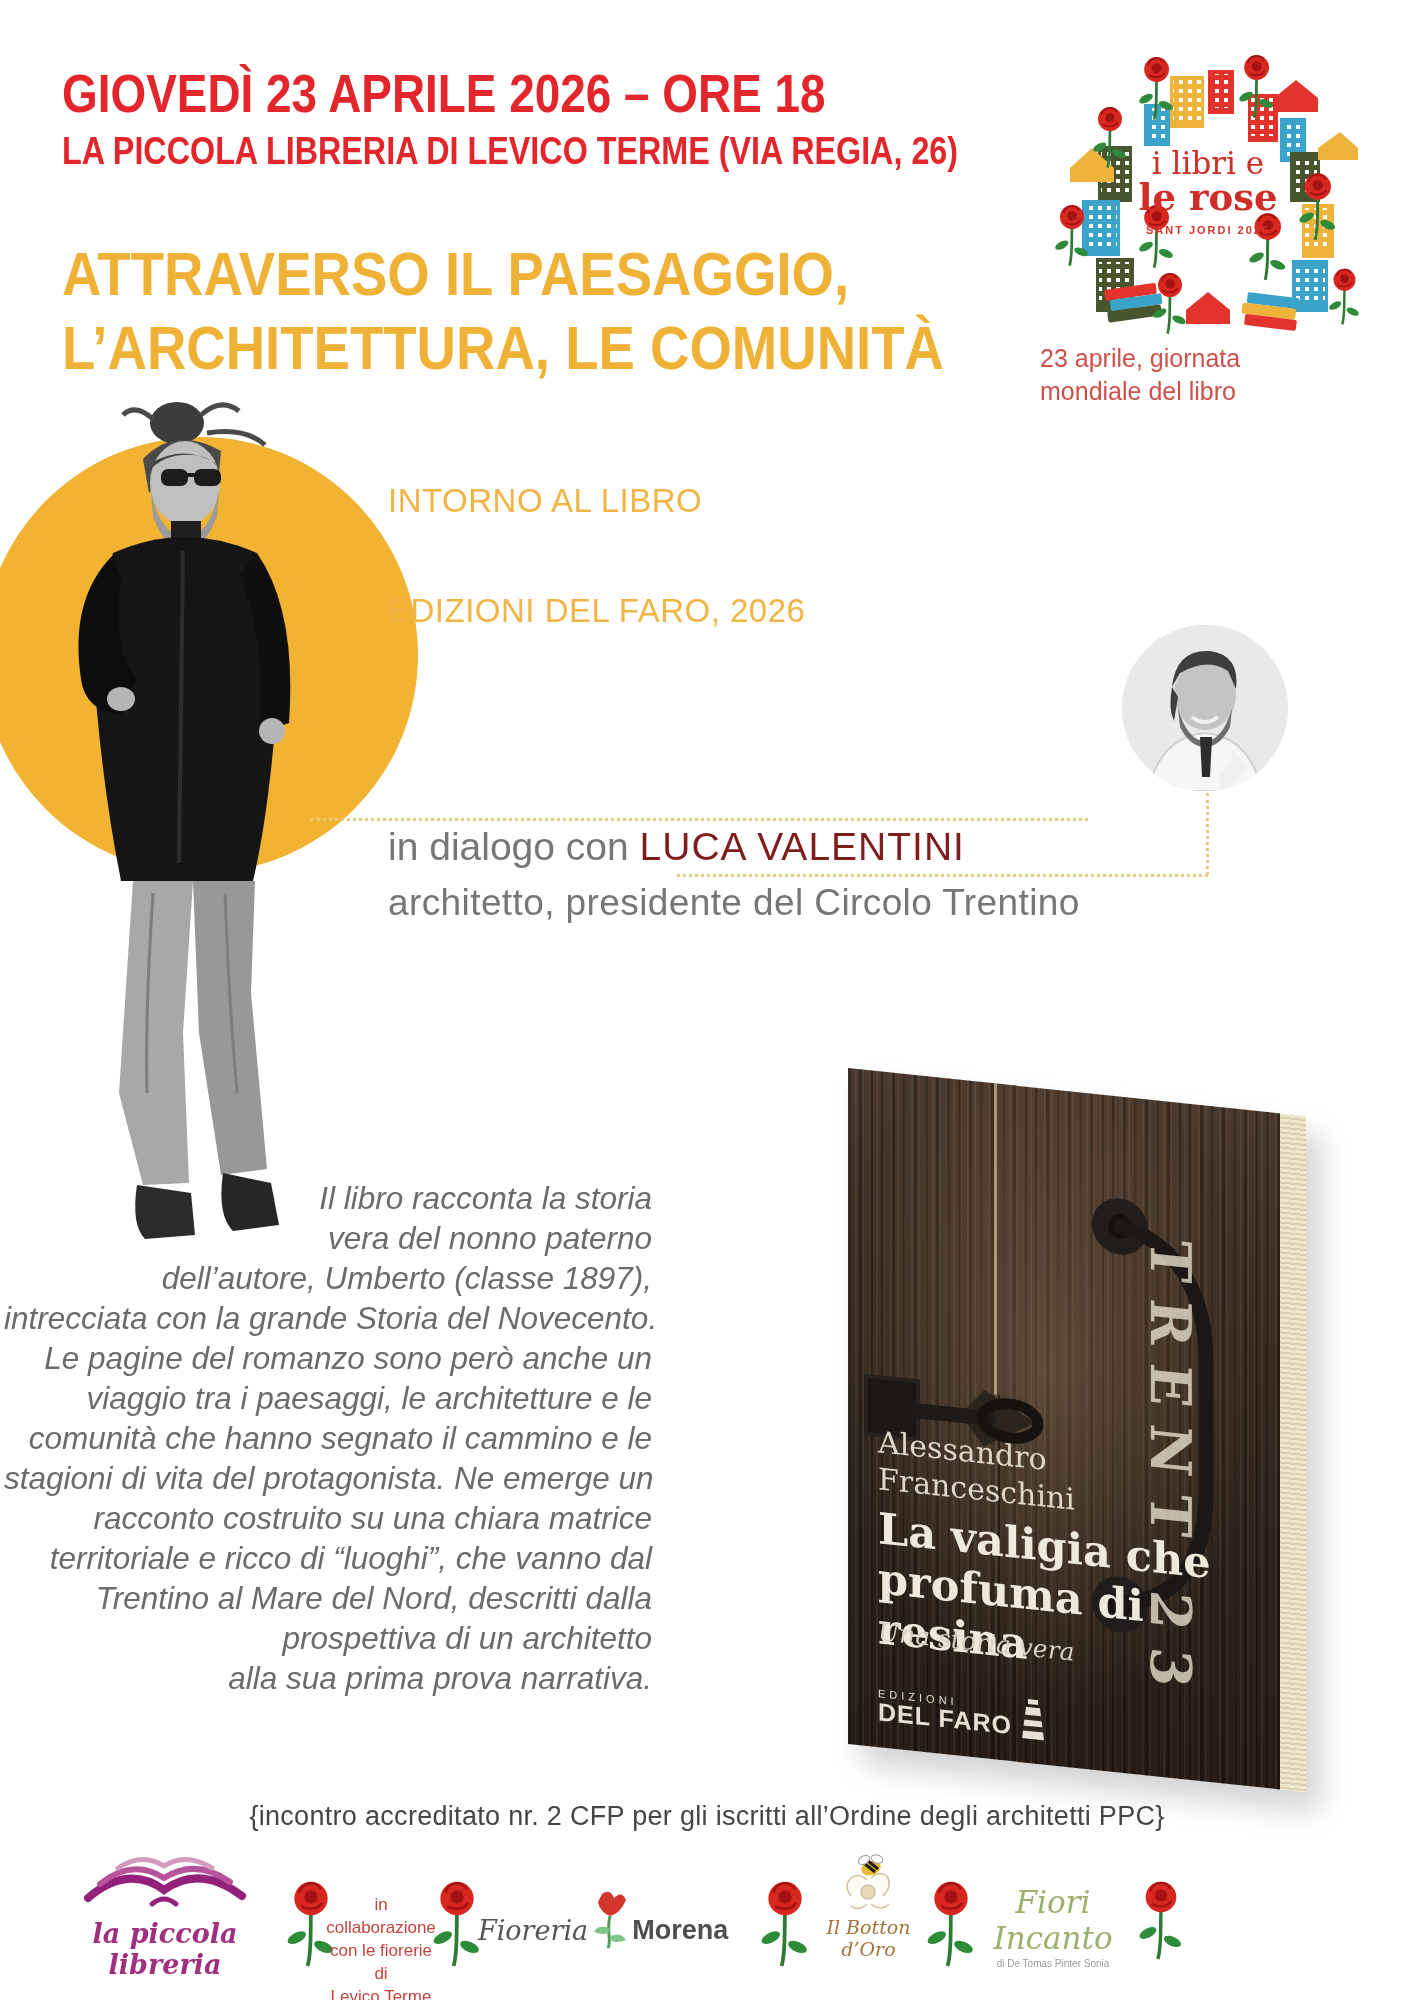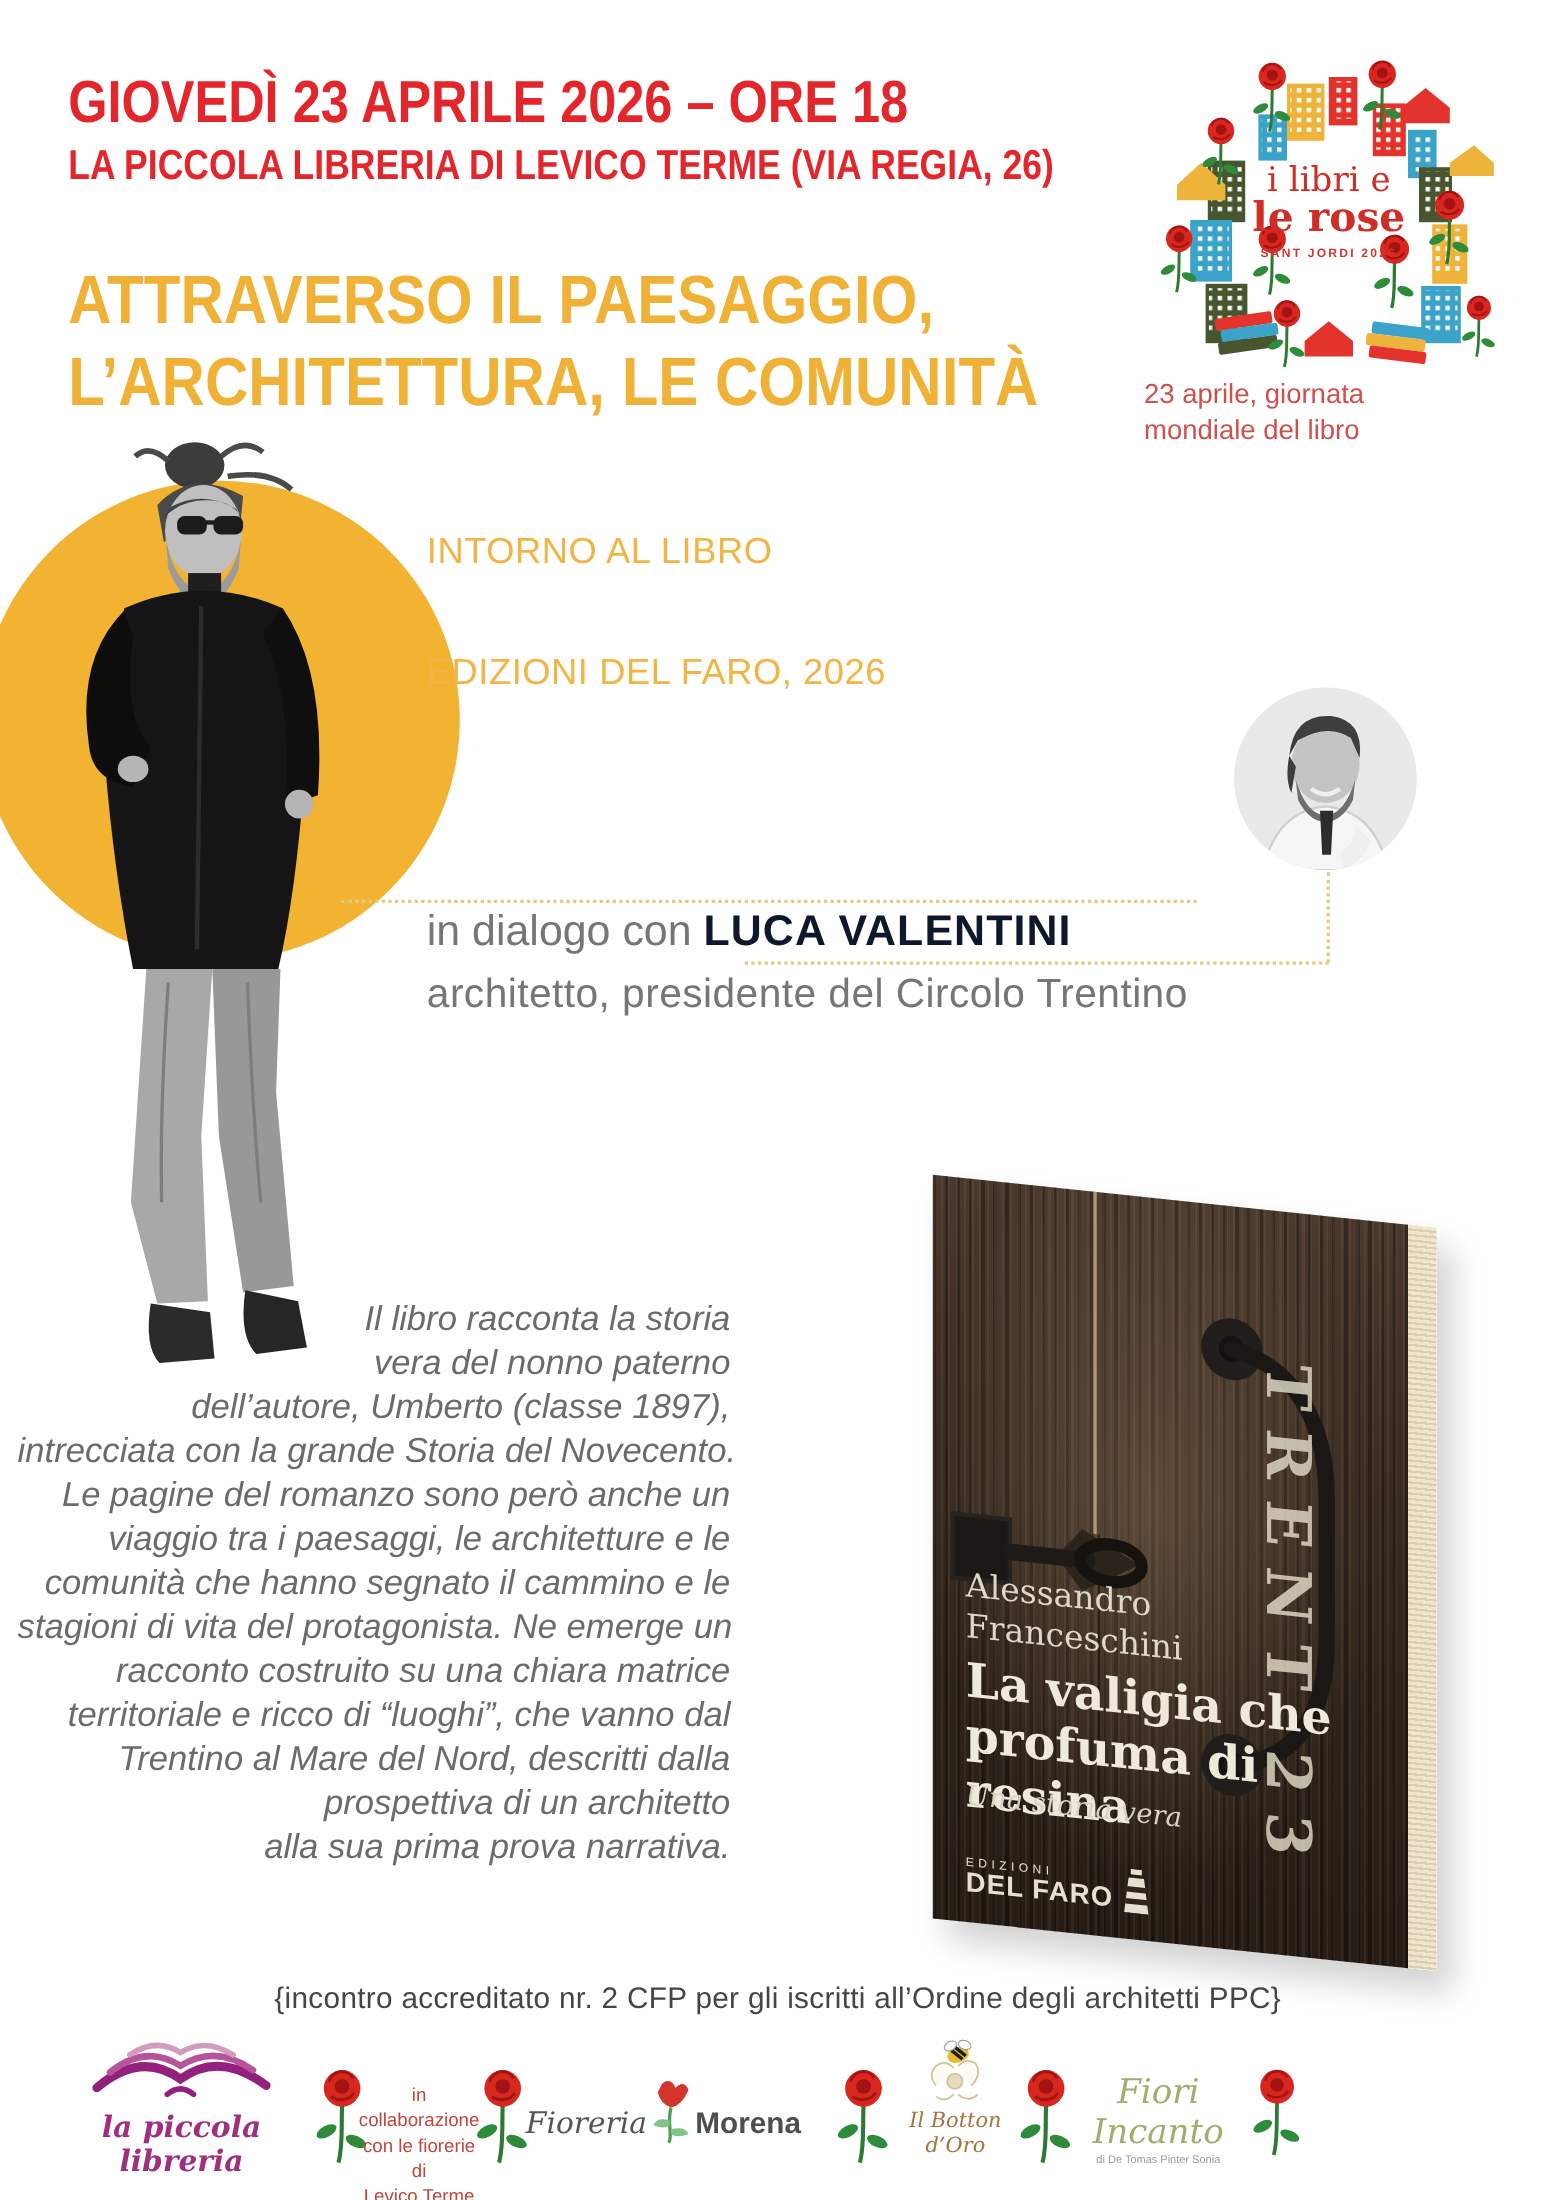--- a/index.html
+++ b/index.html
@@ -27,36 +27,36 @@
   .man-photo{left:25px;top:393px;width:320px;height:862px;}
 
   
   .intro{left:388px;top:482px;font-size:33px;color:#f2b545;letter-spacing:.5px;white-space:nowrap;}
   .booktitle{left:388px;top:533px;font-size:37px;font-weight:bold;color:#f0b137;white-space:nowrap;}
   .publisher{left:388px;top:592px;font-size:33px;color:#f2b545;letter-spacing:.5px;white-space:nowrap;}
 
   .author{left:388px;top:768px;font-size:40px;font-weight:bold;color:#6d6d6d;
           letter-spacing:1.5px;white-space:nowrap;}
   .dialog{left:388px;top:825px;font-size:39px;color:#767676;white-space:nowrap;}
-  .dialog b{font-weight:bold;color:#0f172a;letter-spacing:1px;}
+  .dialog b{font-weight:normal;color:#7f1d1d;letter-spacing:1px;}
   .role1{left:388px;top:882px;font-size:37px;color:#767676;white-space:nowrap;letter-spacing:.4px;}
   .role2{left:388px;top:937px;font-size:37px;color:#767676;white-space:nowrap;letter-spacing:.4px;}
 
   .dot-h{border-top:3px dotted #e3cc7d;height:0;}
   .dot-v{border-left:3px dotted #e3cc7d;width:0;}
   .dl1{left:310px;top:818px;width:778px;}
   .dl2{left:677px;top:874px;width:531px;}
   .dl3{left:1206px;top:793px;height:82px;}
 
   
   .portrait{left:1122px;top:625px;width:166px;height:166px;border-radius:50%;overflow:hidden;
             background:#e9e9e9;}
 
   
-  .desc{left:16px;top:1178px;width:648px;text-align:right;font-style:italic;
+  .desc{left:4px;top:1178px;width:648px;text-align:right;font-style:italic;
         font-size:31.5px;line-height:40px;color:#6b6b6b;}
   .desc div{white-space:nowrap;}
 
   
   .book{left:848px;top:1068px;width:458px;height:676px;transform:skewY(6deg);
         transform-origin:top left;box-shadow:14px 18px 30px rgba(0,0,0,.18);}
   .cover{position:absolute;left:0;top:0;right:26px;bottom:0;
       background:
         radial-gradient(ellipse at 46% 42%, rgba(196,160,120,.28), rgba(0,0,0,0) 62%),
         repeating-linear-gradient(90deg, rgba(255,255,255,.05) 0 2px, rgba(0,0,0,0) 2px 7px),

